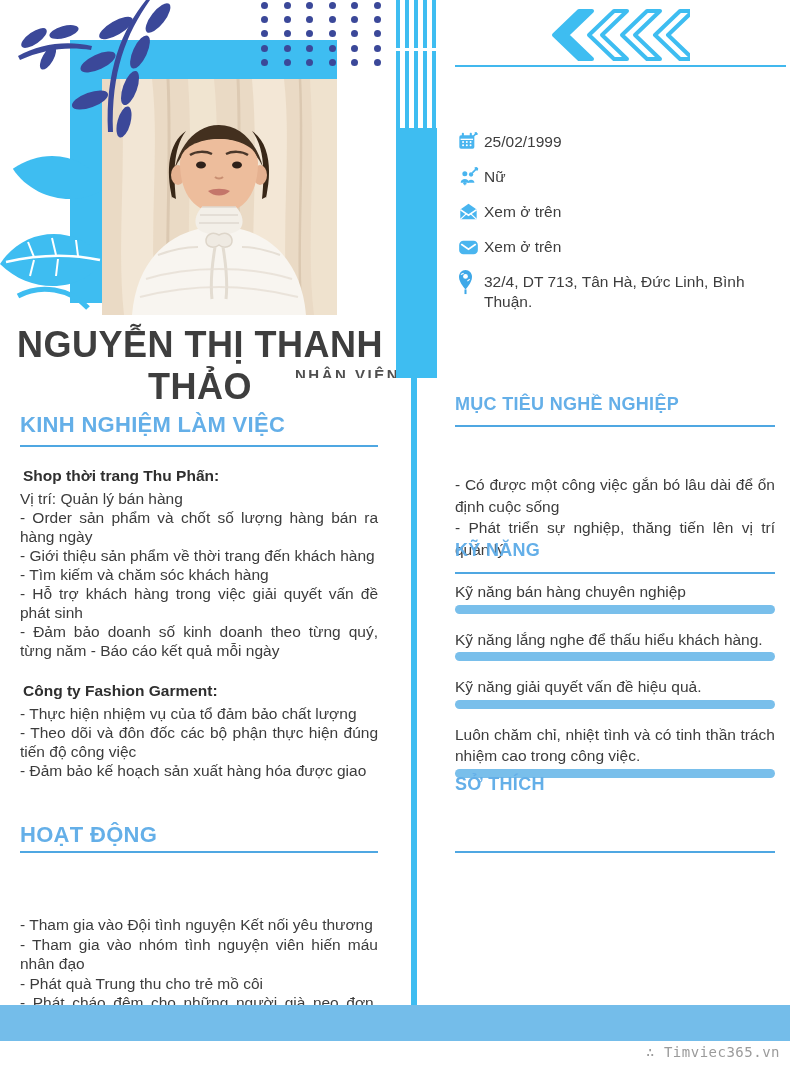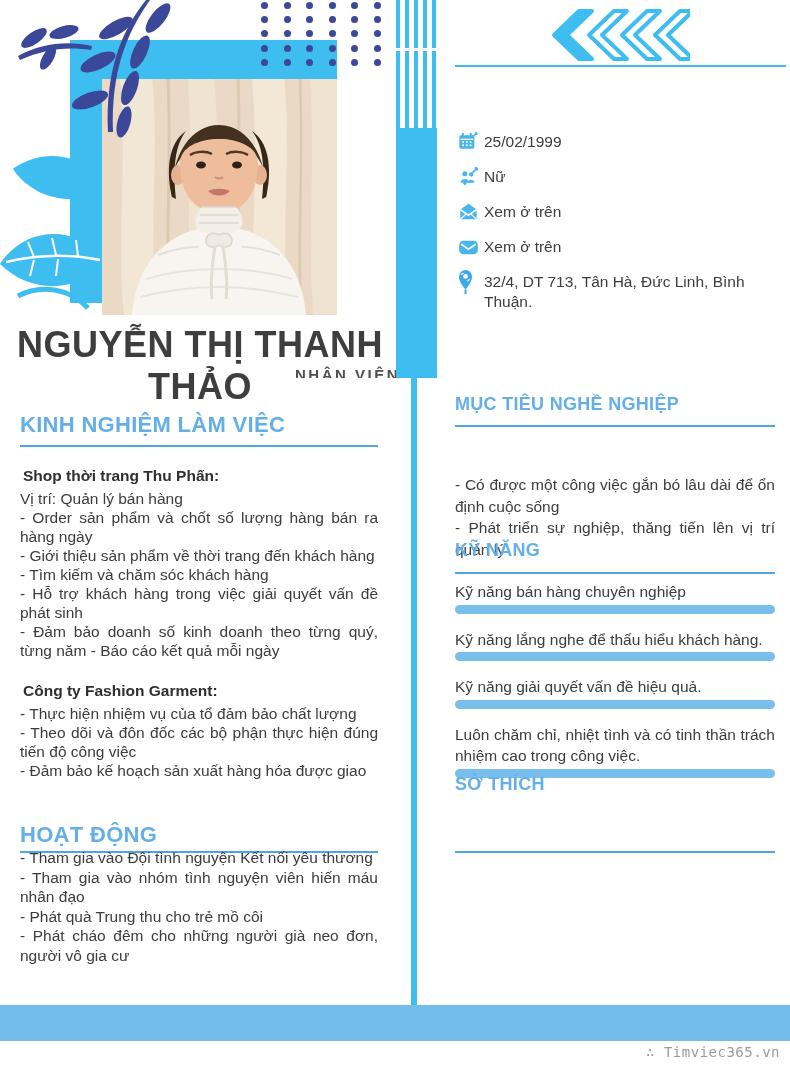--- a/index.html
+++ b/index.html
@@ -52,21 +52,21 @@
   .sec-rule{position:absolute;height:2px;background:#4FA7E2;}
   .sec-rule.left{left:20px;width:358px;}
   .sec-rule.right{left:455px;width:320px;}
   
   .blk{position:absolute;color:#3C3C3C;font-size:15.5px;}
   .blk p{margin:0;text-align:justify;}
   .exp{left:20px;top:466px;width:358px;}
   .exp .body-line{line-height:19px;}
   .job-company{font-weight:700;color:#2F2F2F;line-height:19px;margin:0 0 4px 3px;}
   .job + .job{margin-top:21px;}
-  .acts{left:20px;top:848px;width:358px;}
+  .acts{left:20px;top:915px;width:358px;}
   .acts p{line-height:19.5px;}
   .objv{left:455px;top:454px;width:320px;margin-top:20px;}
   .objv p{line-height:21.5px;}
   .skills{left:455px;top:581px;width:320px;}
   .skill p{line-height:21.5px;text-align:justify;margin:0;}
   .skill{margin-bottom:15px;}
   .skill-bar{margin-top:2px;height:9px;border-radius:5px;background:#79BFEB;width:100%;}
   .hobbies{left:455px;top:866px;width:320px;}
   .hobbies p{line-height:21.5px;}
   

